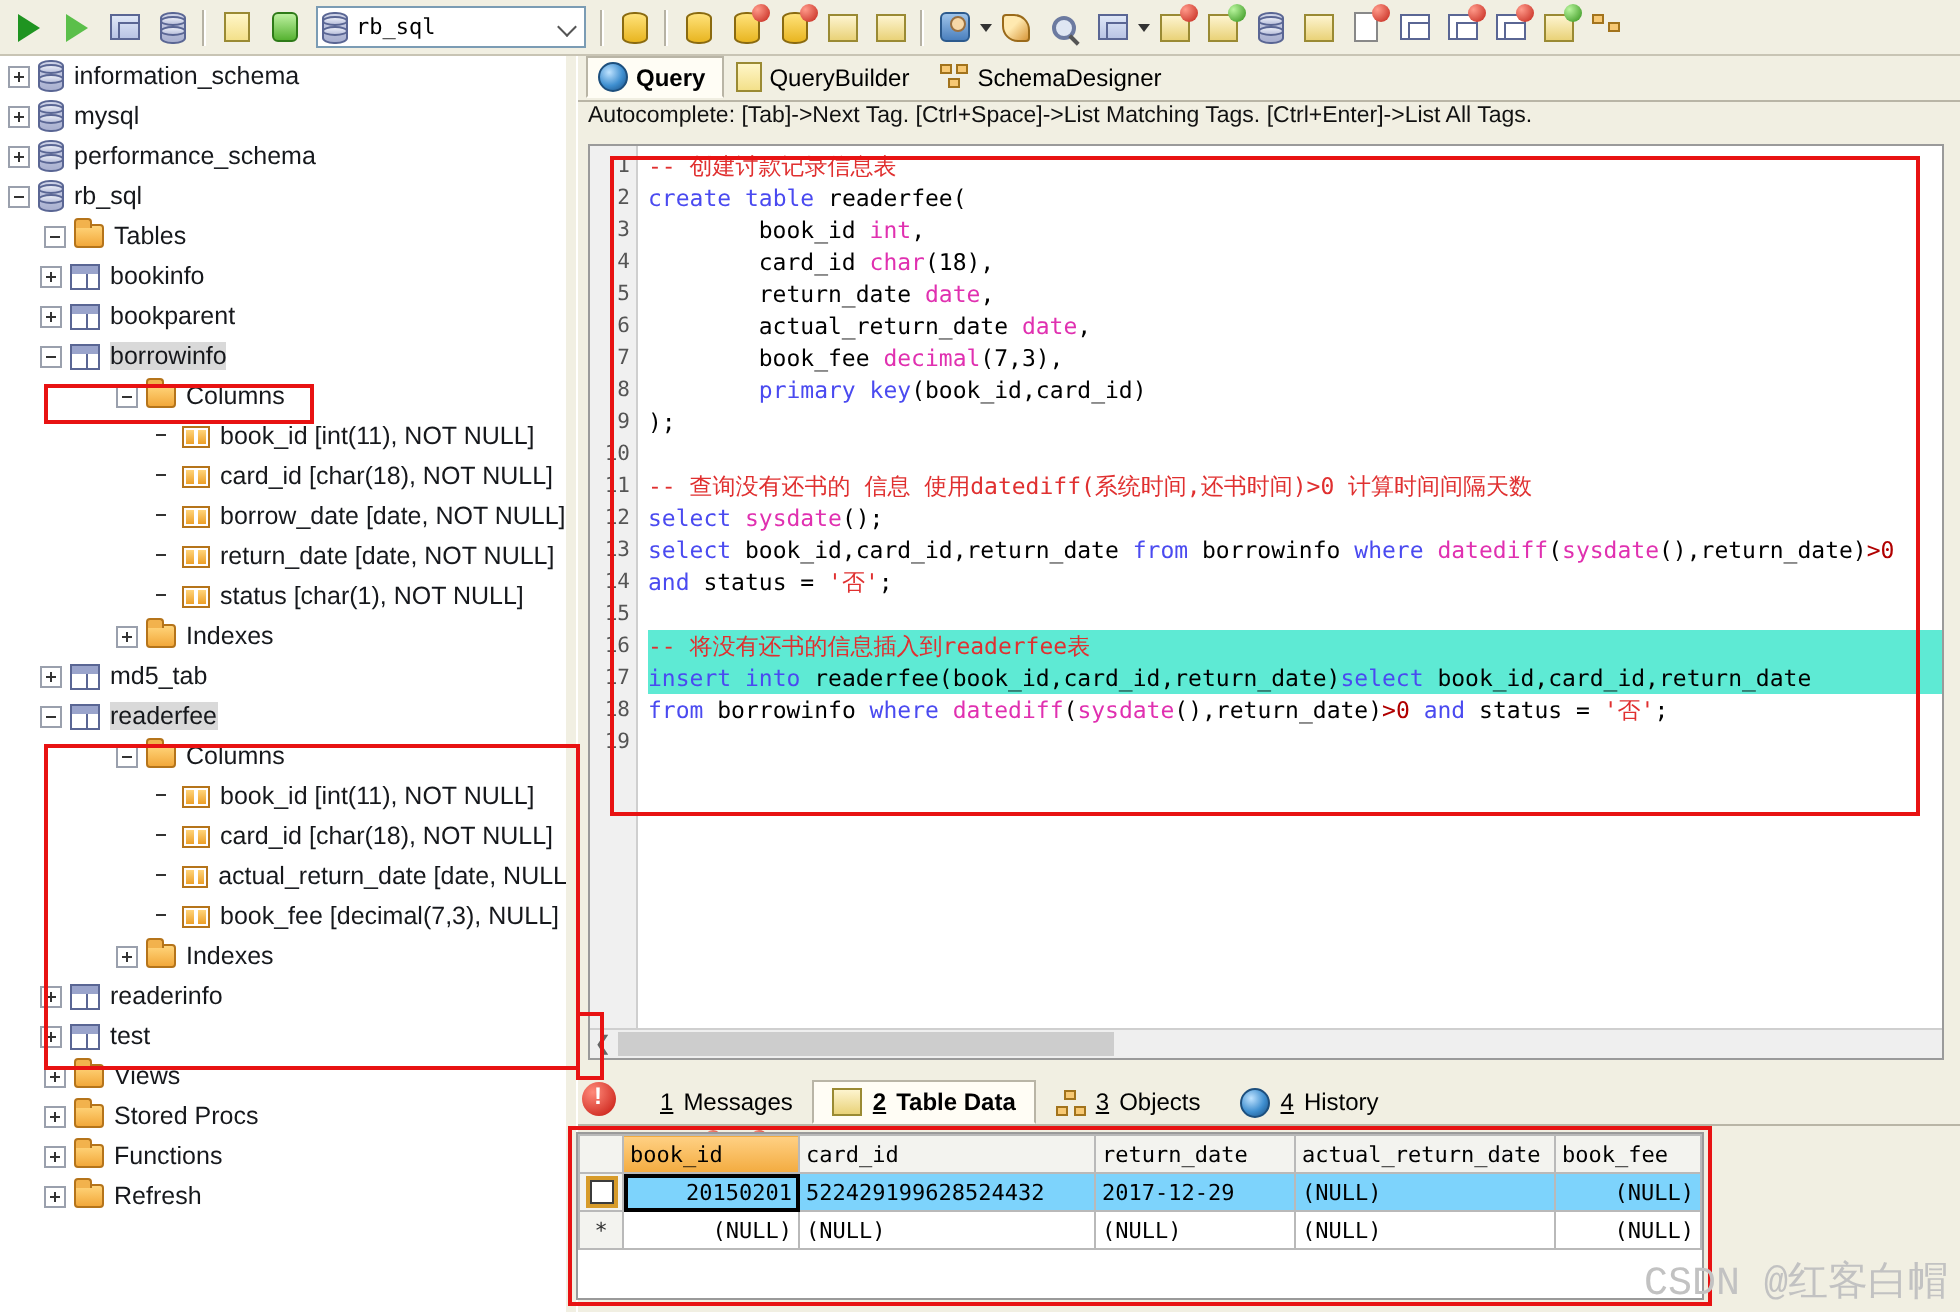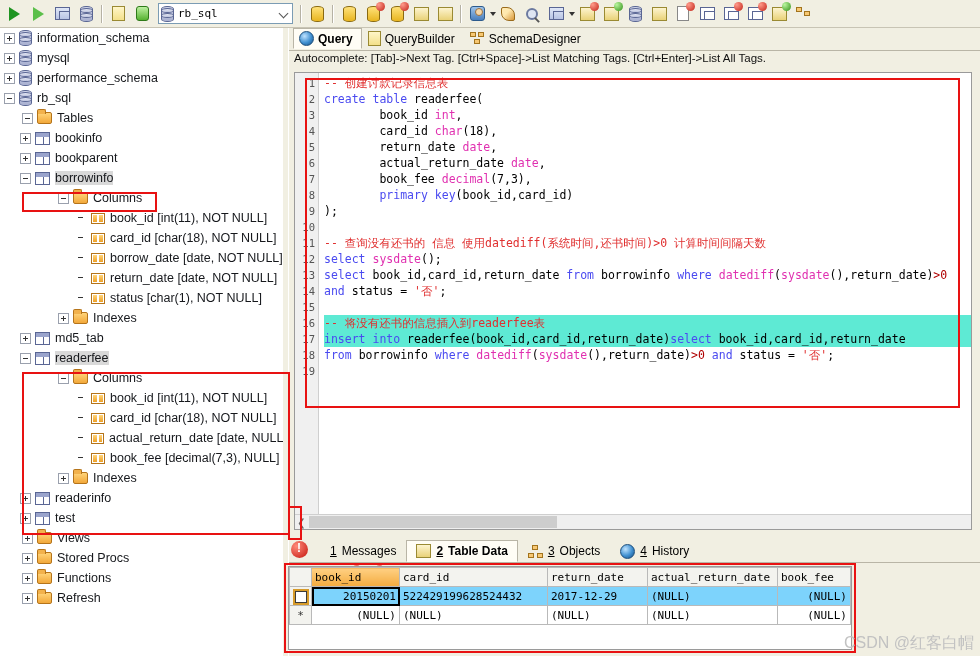--- a/index.html
+++ b/index.html
@@ -218,22 +218,22 @@
   table.dg th { background: #f3f3ef; font-weight: normal; text-align: left; }
   table.dg th.selcol { background: linear-gradient(#ffd083,#f3ab3f); }
   table.dg th.rowh, table.dg td.rowh { width: 22px; background: #f3f3ef; text-align: center; padding: 0; }
   .rowchk { width: 12px; height: 12px; border: 1px solid #3b3b3b; background: #fff;
             display: inline-block; vertical-align: middle; }
   .rowchk.active { outline: 2px solid #d79b2a; }
   td.numcell { text-align: right; }
   tr.selrow td { background: #7dd3fc; }
   td.cellcursor { outline: 2px solid #000; outline-offset: -2px; }
 
-  .wm { position: absolute; right: 6px; bottom: 2px; font-size: 16px;
-        color: #c2c2c2; font-family: Liberation Sans, sans-serif; white-space: nowrap; z-index: 40; }
+  .wm { position: absolute; right: 6px; bottom: 2px; font-size: 20px;
+        color: #c2c2c2; font-family: Liberation Mono, monospace; white-space: nowrap; z-index: 40; }
 
   .vsplit { position: absolute; left: 283px; top: 28px; width: 5px; bottom: 0; background: #f1efe2; }
 </style>
 </head>
 <body>
 
 <div id="app">
 
   <div class="toolbar">
     <div class="tbtn">

